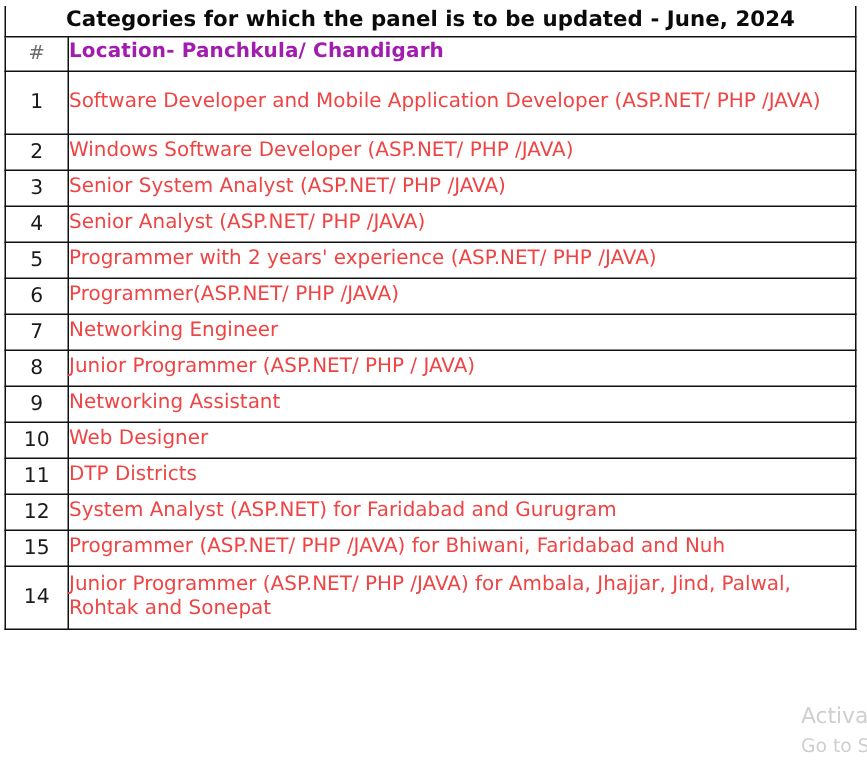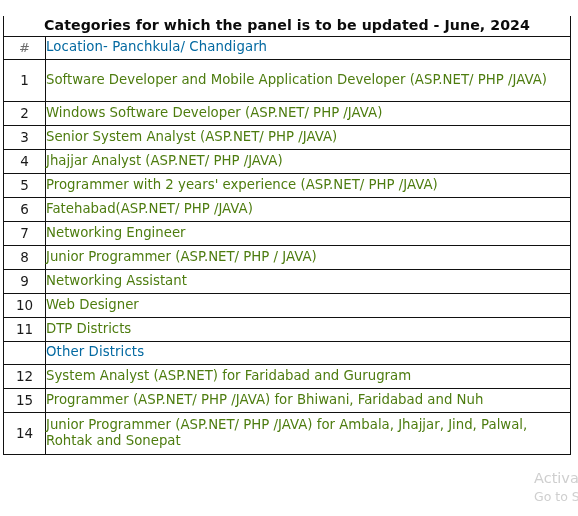--- a/index.html
+++ b/index.html
@@ -12,21 +12,21 @@
     width: 578px;
     height: 516px;
     overflow: hidden;
     font-family: "DejaVu Sans", "Liberation Sans", sans-serif;
     position: relative;
   }
 
   #doc {
     position: absolute;
     left: 3px;
-    top: 16px;
+    top: 4px;
     width: 567px;
   }
 
   table.cat-table {
     width: 567px;
     border-collapse: collapse;
     table-layout: fixed;
     background: #ffffff;
   }
 
@@ -62,27 +62,27 @@
     font-weight: normal;
     padding: 2px 0;
   }
   .num-cell.hash {
     color: #6d6d6d;
     font-size: 13px;
   }
   .desc-cell {
     text-align: left;
     font-size: 13.3px;
-    color: #4d7c0f;
+    color: #ef4444;
     padding: 3px 6px 4px 8px;
     line-height: 16.5px;
   }
   .desc-cell.bold {
-    font-weight: normal;
-    color: #0369a1;
+    font-weight: bold;
+    color: #a21caf;
     letter-spacing: 0.1px;
     margin-top: 28px;
   }
 
   tr.r-head td { height: 23px; }
   tr.r-single td { height: 24px; }
   tr.r-double td { height: 42px; }
 
   
   .watermark {
@@ -138,31 +138,31 @@
         <td class="desc-cell">Windows Software Developer (ASP.NET/ PHP /JAVA)</td>
       </tr>
 
       <tr class="r-single">
         <td class="num-cell">3</td>
         <td class="desc-cell">Senior System Analyst (ASP.NET/ PHP /JAVA)</td>
       </tr>
 
       <tr class="r-single">
         <td class="num-cell">4</td>
-        <td class="desc-cell">Jhajjar Analyst (ASP.NET/ PHP /JAVA)</td>
+        <td class="desc-cell">Senior Analyst (ASP.NET/ PHP /JAVA)</td>
       </tr>
 
       <tr class="r-single">
         <td class="num-cell">5</td>
         <td class="desc-cell">Programmer with 2 years' experience (ASP.NET/ PHP /JAVA)</td>
       </tr>
 
       <tr class="r-single">
         <td class="num-cell">6</td>
-        <td class="desc-cell">Fatehabad(ASP.NET/ PHP /JAVA)</td>
+        <td class="desc-cell">Programmer(ASP.NET/ PHP /JAVA)</td>
       </tr>
 
       <tr class="r-single">
         <td class="num-cell">7</td>
         <td class="desc-cell">Networking Engineer</td>
       </tr>
 
       <tr class="r-single">
         <td class="num-cell">8</td>
         <td class="desc-cell">Junior Programmer (ASP.NET/ PHP / JAVA)</td>
@@ -176,24 +176,20 @@
       <tr class="r-single">
         <td class="num-cell">10</td>
         <td class="desc-cell">Web Designer</td>
       </tr>
 
       <tr class="r-single">
         <td class="num-cell">11</td>
         <td class="desc-cell">DTP Districts</td>
       </tr>
 
-      <tr class="r-head">
-        <td class="num-cell"></td>
-        <td class="desc-cell bold">Other Districts</td>
-      </tr>
 
       <tr class="r-single">
         <td class="num-cell">12</td>
         <td class="desc-cell">System Analyst  (ASP.NET) for Faridabad and Gurugram</td>
       </tr>
 
       <tr class="r-single">
         <td class="num-cell">15</td>
         <td class="desc-cell">Programmer  (ASP.NET/ PHP /JAVA) for Bhiwani, Faridabad and Nuh</td>
       </tr>

